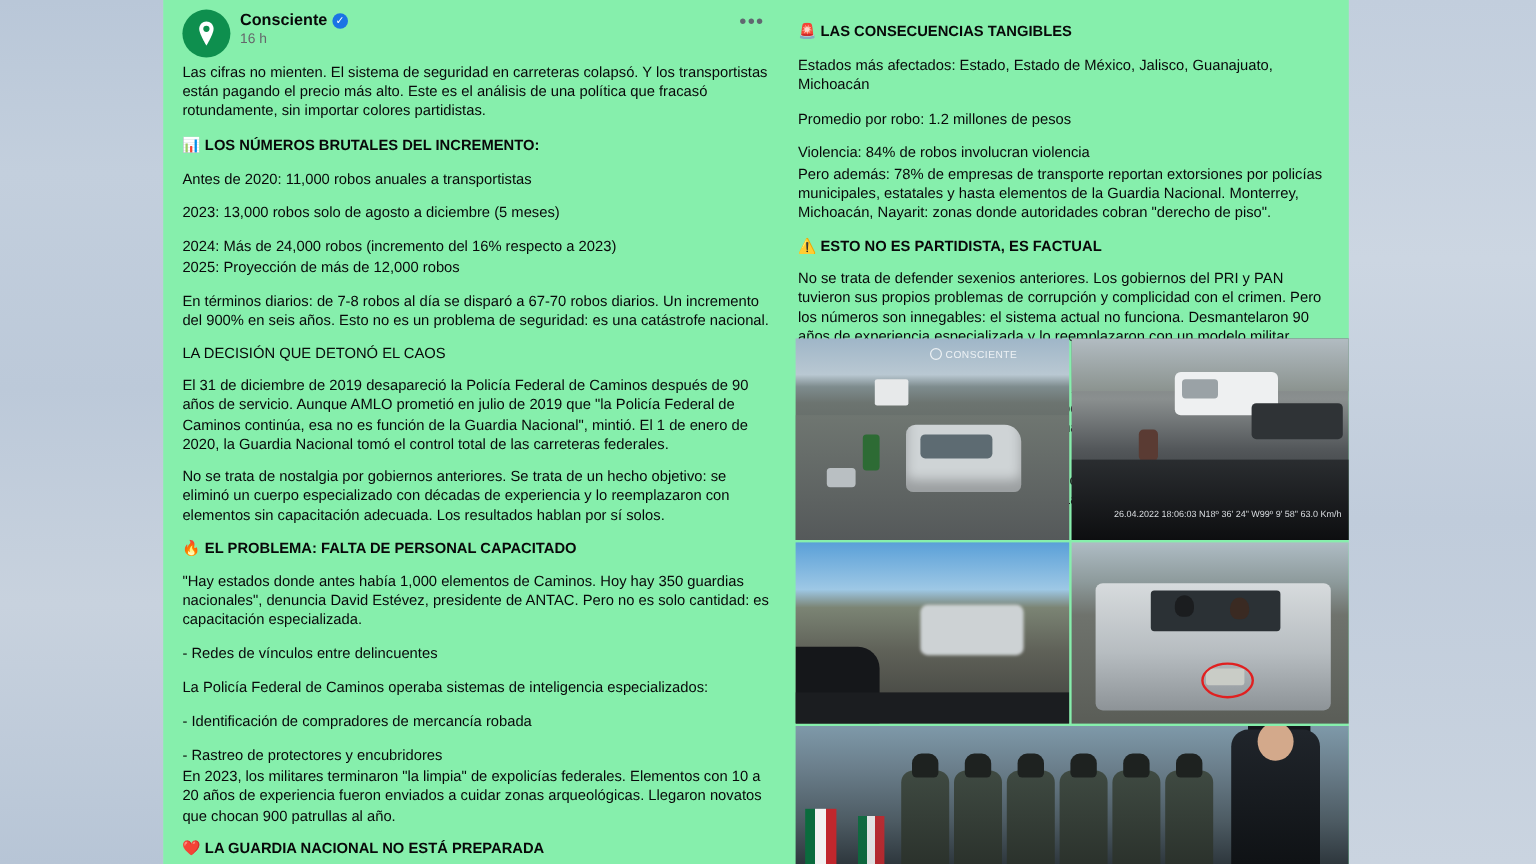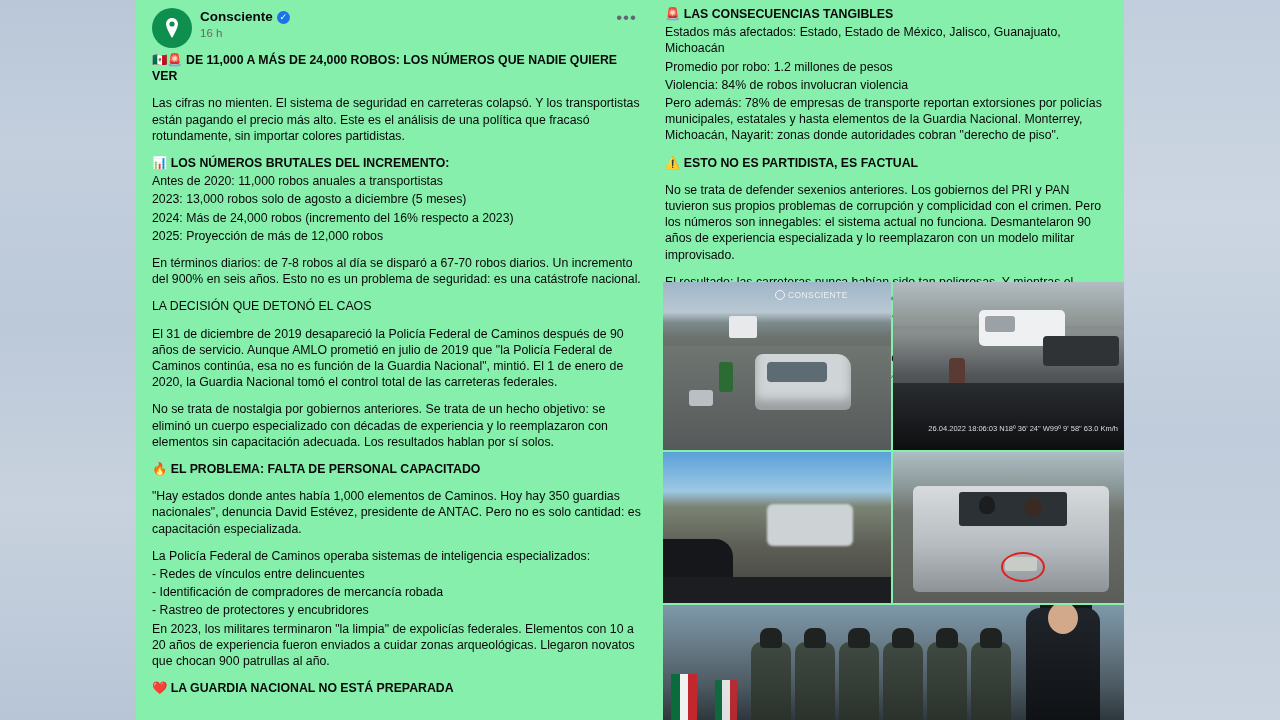--- a/index.html
+++ b/index.html
@@ -112,21 +112,21 @@
   
   .body-text {
     font-size: 12.3px;
     line-height: 16.2px;
     color: #080809;
   }
   .body-text p {
     margin: 0 0 11px 0;
   }
   .body-text p.tight {
-    margin: 0 0 2px 0;
+    margin: 12px 0 2px 0;
   }
   .body-text .hdr {
     font-weight: bold;
   }
   .col-right .body-text {
     padding: 6px 14px 0 10px;
   }
   
   .photo-grid {
     position: absolute;
@@ -309,35 +309,34 @@
         <div class="name-row">
           <span class="page-name">Consciente</span>
           <span class="verified">✓</span>
         </div>
         <div class="timestamp">16 h</div>
       </div>
       <div class="post-menu">•••</div>
     </div>
 
     <div class="body-text">
-      <p class="hdr">🇲🇽🚨 DE 11,000 A MÁS DE 24,000 ROBOS: LOS NÚMEROS QUE NADIE QUIERE VER</p>
       <p>Las cifras no mienten. El sistema de seguridad en carreteras colapsó. Y los transportistas están pagando el precio más alto. Este es el análisis de una política que fracasó rotundamente, sin importar colores partidistas.</p>
       <p class="tight hdr">📊 LOS NÚMEROS BRUTALES DEL INCREMENTO:</p>
       <p class="tight">Antes de 2020: 11,000 robos anuales a transportistas</p>
       <p class="tight">2023: 13,000 robos solo de agosto a diciembre (5 meses)</p>
       <p class="tight">2024: Más de 24,000 robos (incremento del 16% respecto a 2023)</p>
       <p>2025: Proyección de más de 12,000 robos</p>
       <p>En términos diarios: de 7-8 robos al día se disparó a 67-70 robos diarios. Un incremento del 900% en seis años. Esto no es un problema de seguridad: es una catástrofe nacional.</p>
       <p>LA DECISIÓN QUE DETONÓ EL CAOS</p>
       <p>El 31 de diciembre de 2019 desapareció la Policía Federal de Caminos después de 90 años de servicio. Aunque AMLO prometió en julio de 2019 que "la Policía Federal de Caminos continúa, esa no es función de la Guardia Nacional", mintió. El 1 de enero de 2020, la Guardia Nacional tomó el control total de las carreteras federales.</p>
       <p>No se trata de nostalgia por gobiernos anteriores. Se trata de un hecho objetivo: se eliminó un cuerpo especializado con décadas de experiencia y lo reemplazaron con elementos sin capacitación adecuada. Los resultados hablan por sí solos.</p>
       <p class="hdr">🔥 EL PROBLEMA: FALTA DE PERSONAL CAPACITADO</p>
       <p>"Hay estados donde antes había 1,000 elementos de Caminos. Hoy hay 350 guardias nacionales", denuncia David Estévez, presidente de ANTAC. Pero no es solo cantidad: es capacitación especializada.</p>
+      <p class="tight">- Redes de vínculos entre delincuentes</p>
       <p class="tight">La Policía Federal de Caminos operaba sistemas de inteligencia especializados:</p>
-      <p class="tight">- Redes de vínculos entre delincuentes</p>
       <p class="tight">- Identificación de compradores de mercancía robada</p>
       <p class="tight">- Rastreo de protectores y encubridores</p>
       <p>En 2023, los militares terminaron "la limpia" de expolicías federales. Elementos con 10 a 20 años de experiencia fueron enviados a cuidar zonas arqueológicas. Llegaron novatos que chocan 900 patrullas al año.</p>
       <p class="hdr">❤️ LA GUARDIA NACIONAL NO ESTÁ PREPARADA</p>
 
       <p></p>
     </div>
   </div>
 
   <div class="col-right">

